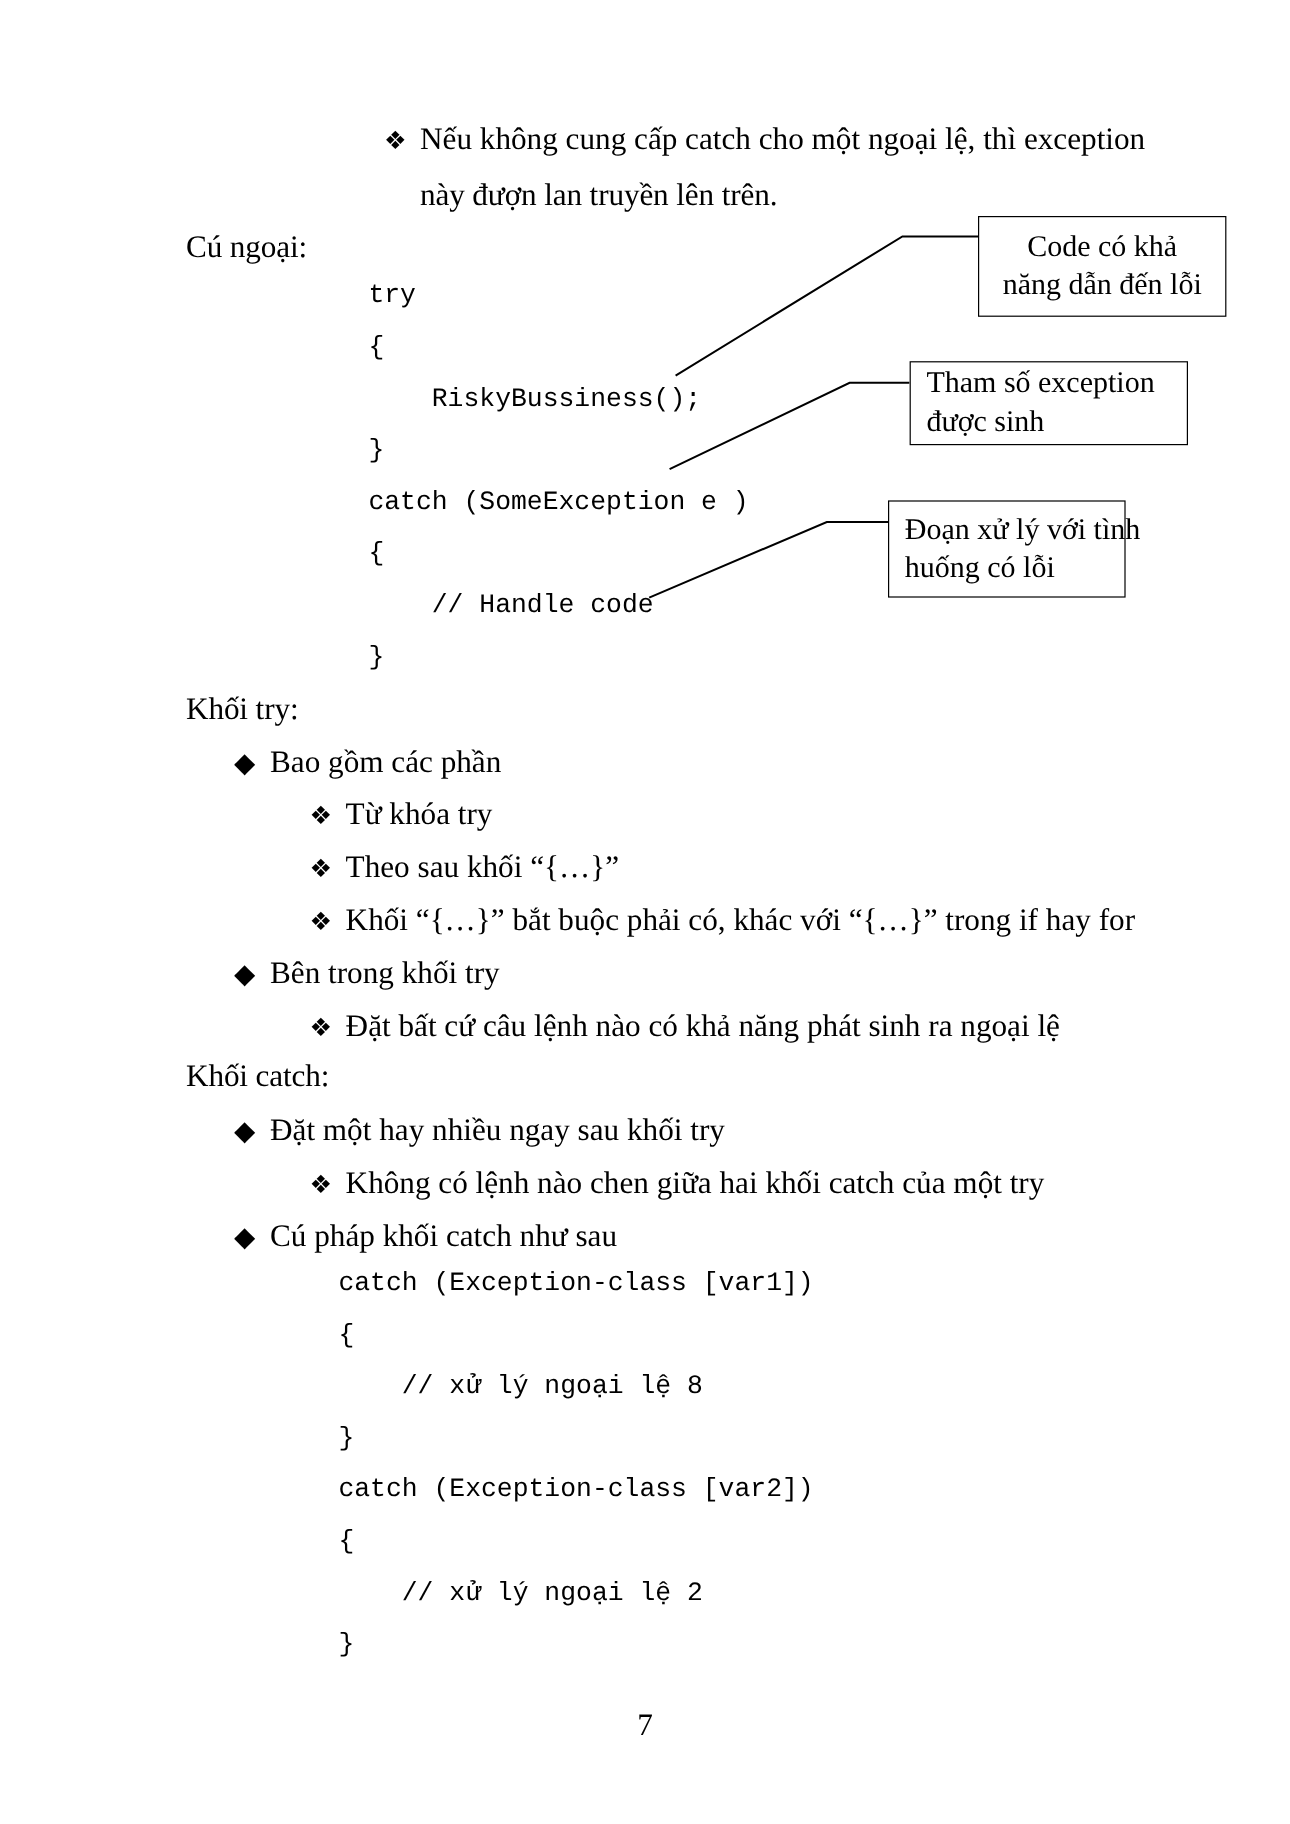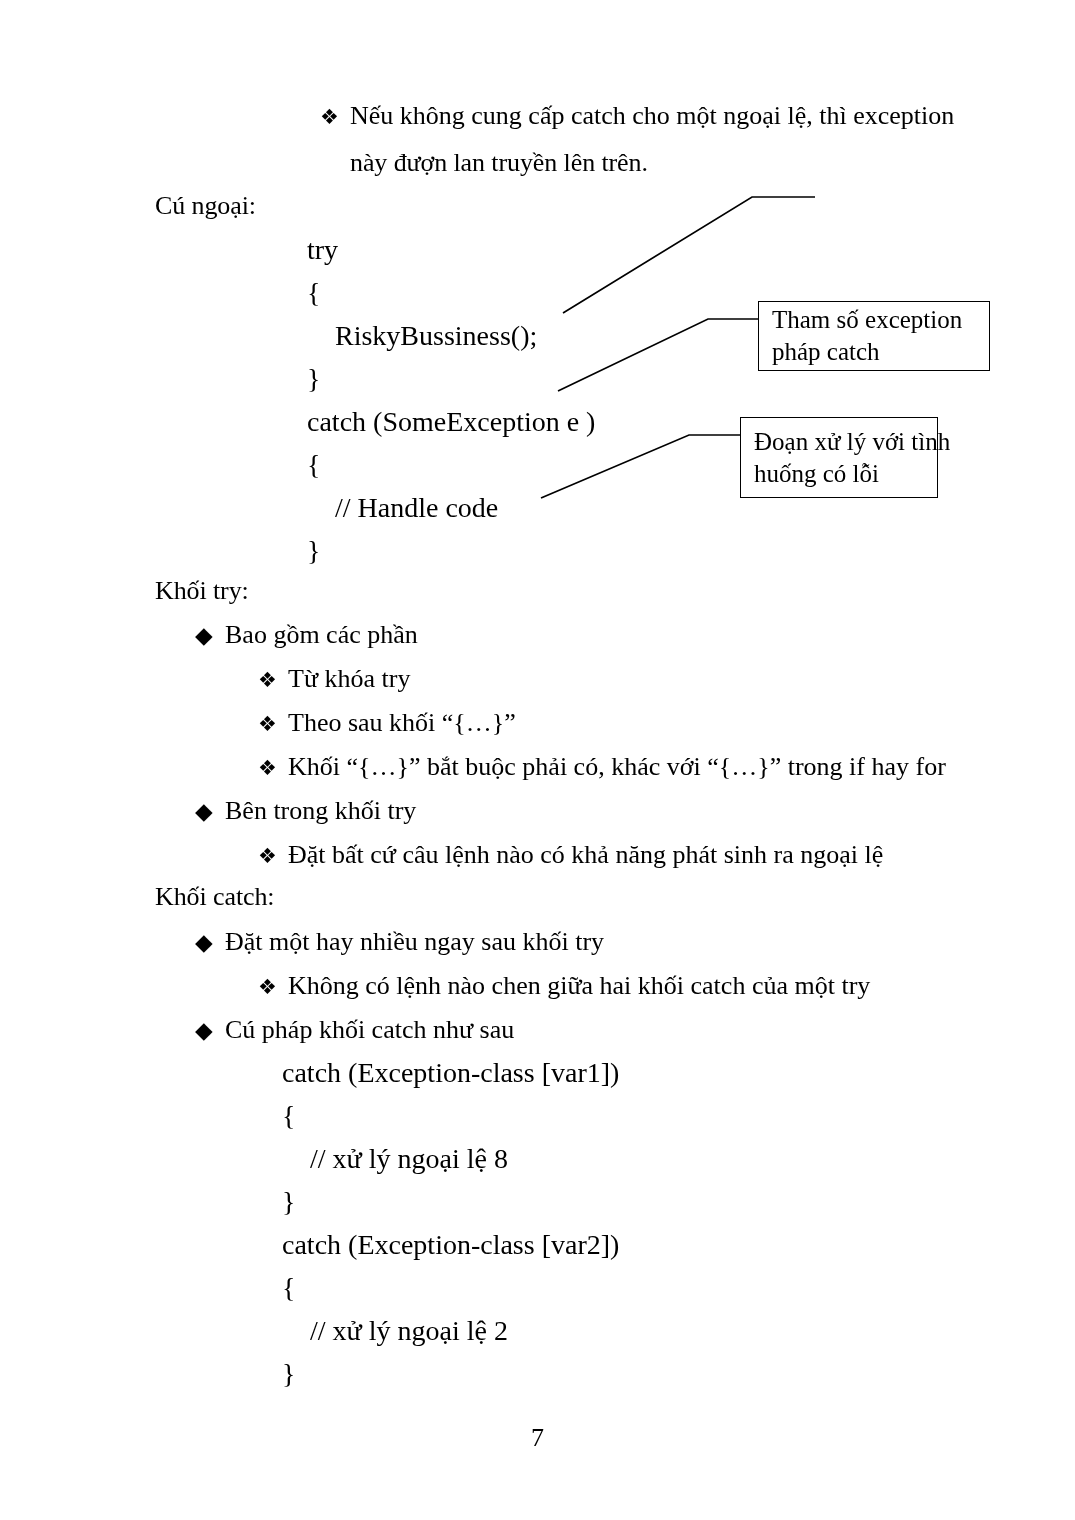--- a/index.html
+++ b/index.html
@@ -42,22 +42,22 @@
     font-size: 22px;
     line-height: 1;
   }
   .bullet.lvl1 { width: 30px; font-size: 23px; }
   .bullet.lvl2 { width: 30px; font-size: 21px; }
   .rowtext { display: inline-block; }
 
   
   .code {
     position: absolute;
-    font-family: Liberation Serif, serif;
-    font-size: 28px;
+    font-family: Liberation Mono, monospace;
+    font-size: 22px;
     line-height: 1.0;
     white-space: pre;
     color: #000000;
   }
 
   
   .callout {
     position: absolute;
     border: 1.6px solid #000000;
     box-sizing: border-box;
@@ -110,24 +110,28 @@
   <div class="code" style="left:307px; top:451px;">{</div>
   <div class="code" style="left:307px; top:494px;">    // Handle code</div>
   <div class="code" style="left:307px; top:537px;">}</div>
 
   <svg id="leaders" viewBox="0 0 1075 1520">
     <polyline points="563,313 752,197 815,197" fill="none" stroke="#000000" stroke-width="1.7"></polyline>
     <polyline points="558,391 708,319 758,319" fill="none" stroke="#000000" stroke-width="1.7"></polyline>
     <polyline points="541,498 689,435 740,435" fill="none" stroke="#000000" stroke-width="1.7"></polyline>
   </svg>
 
+  <div class="callout center" style="left:815px; top:180px; width:207px; height:84px;">
+    <span>Code có khả</span>
+    <span>năng dẫn đến lỗi</span>
+  </div>
 
   <div class="callout left" style="left:758px; top:301px; width:232px; height:70px;">
     <span>Tham số exception</span>
-    <span>pháp catch</span>
+    <span>được sinh</span>
   </div>
 
   <div class="callout left" style="left:740px; top:417px; width:198px; height:81px;">
     <span>Đoạn xử lý với tình</span>
     <span>huống có lỗi</span>
   </div>
 
   <div class="txt" style="left:155px; top:578px;">Khối try:</div>
 
   <div class="row" style="left:195px; top:622px;">

